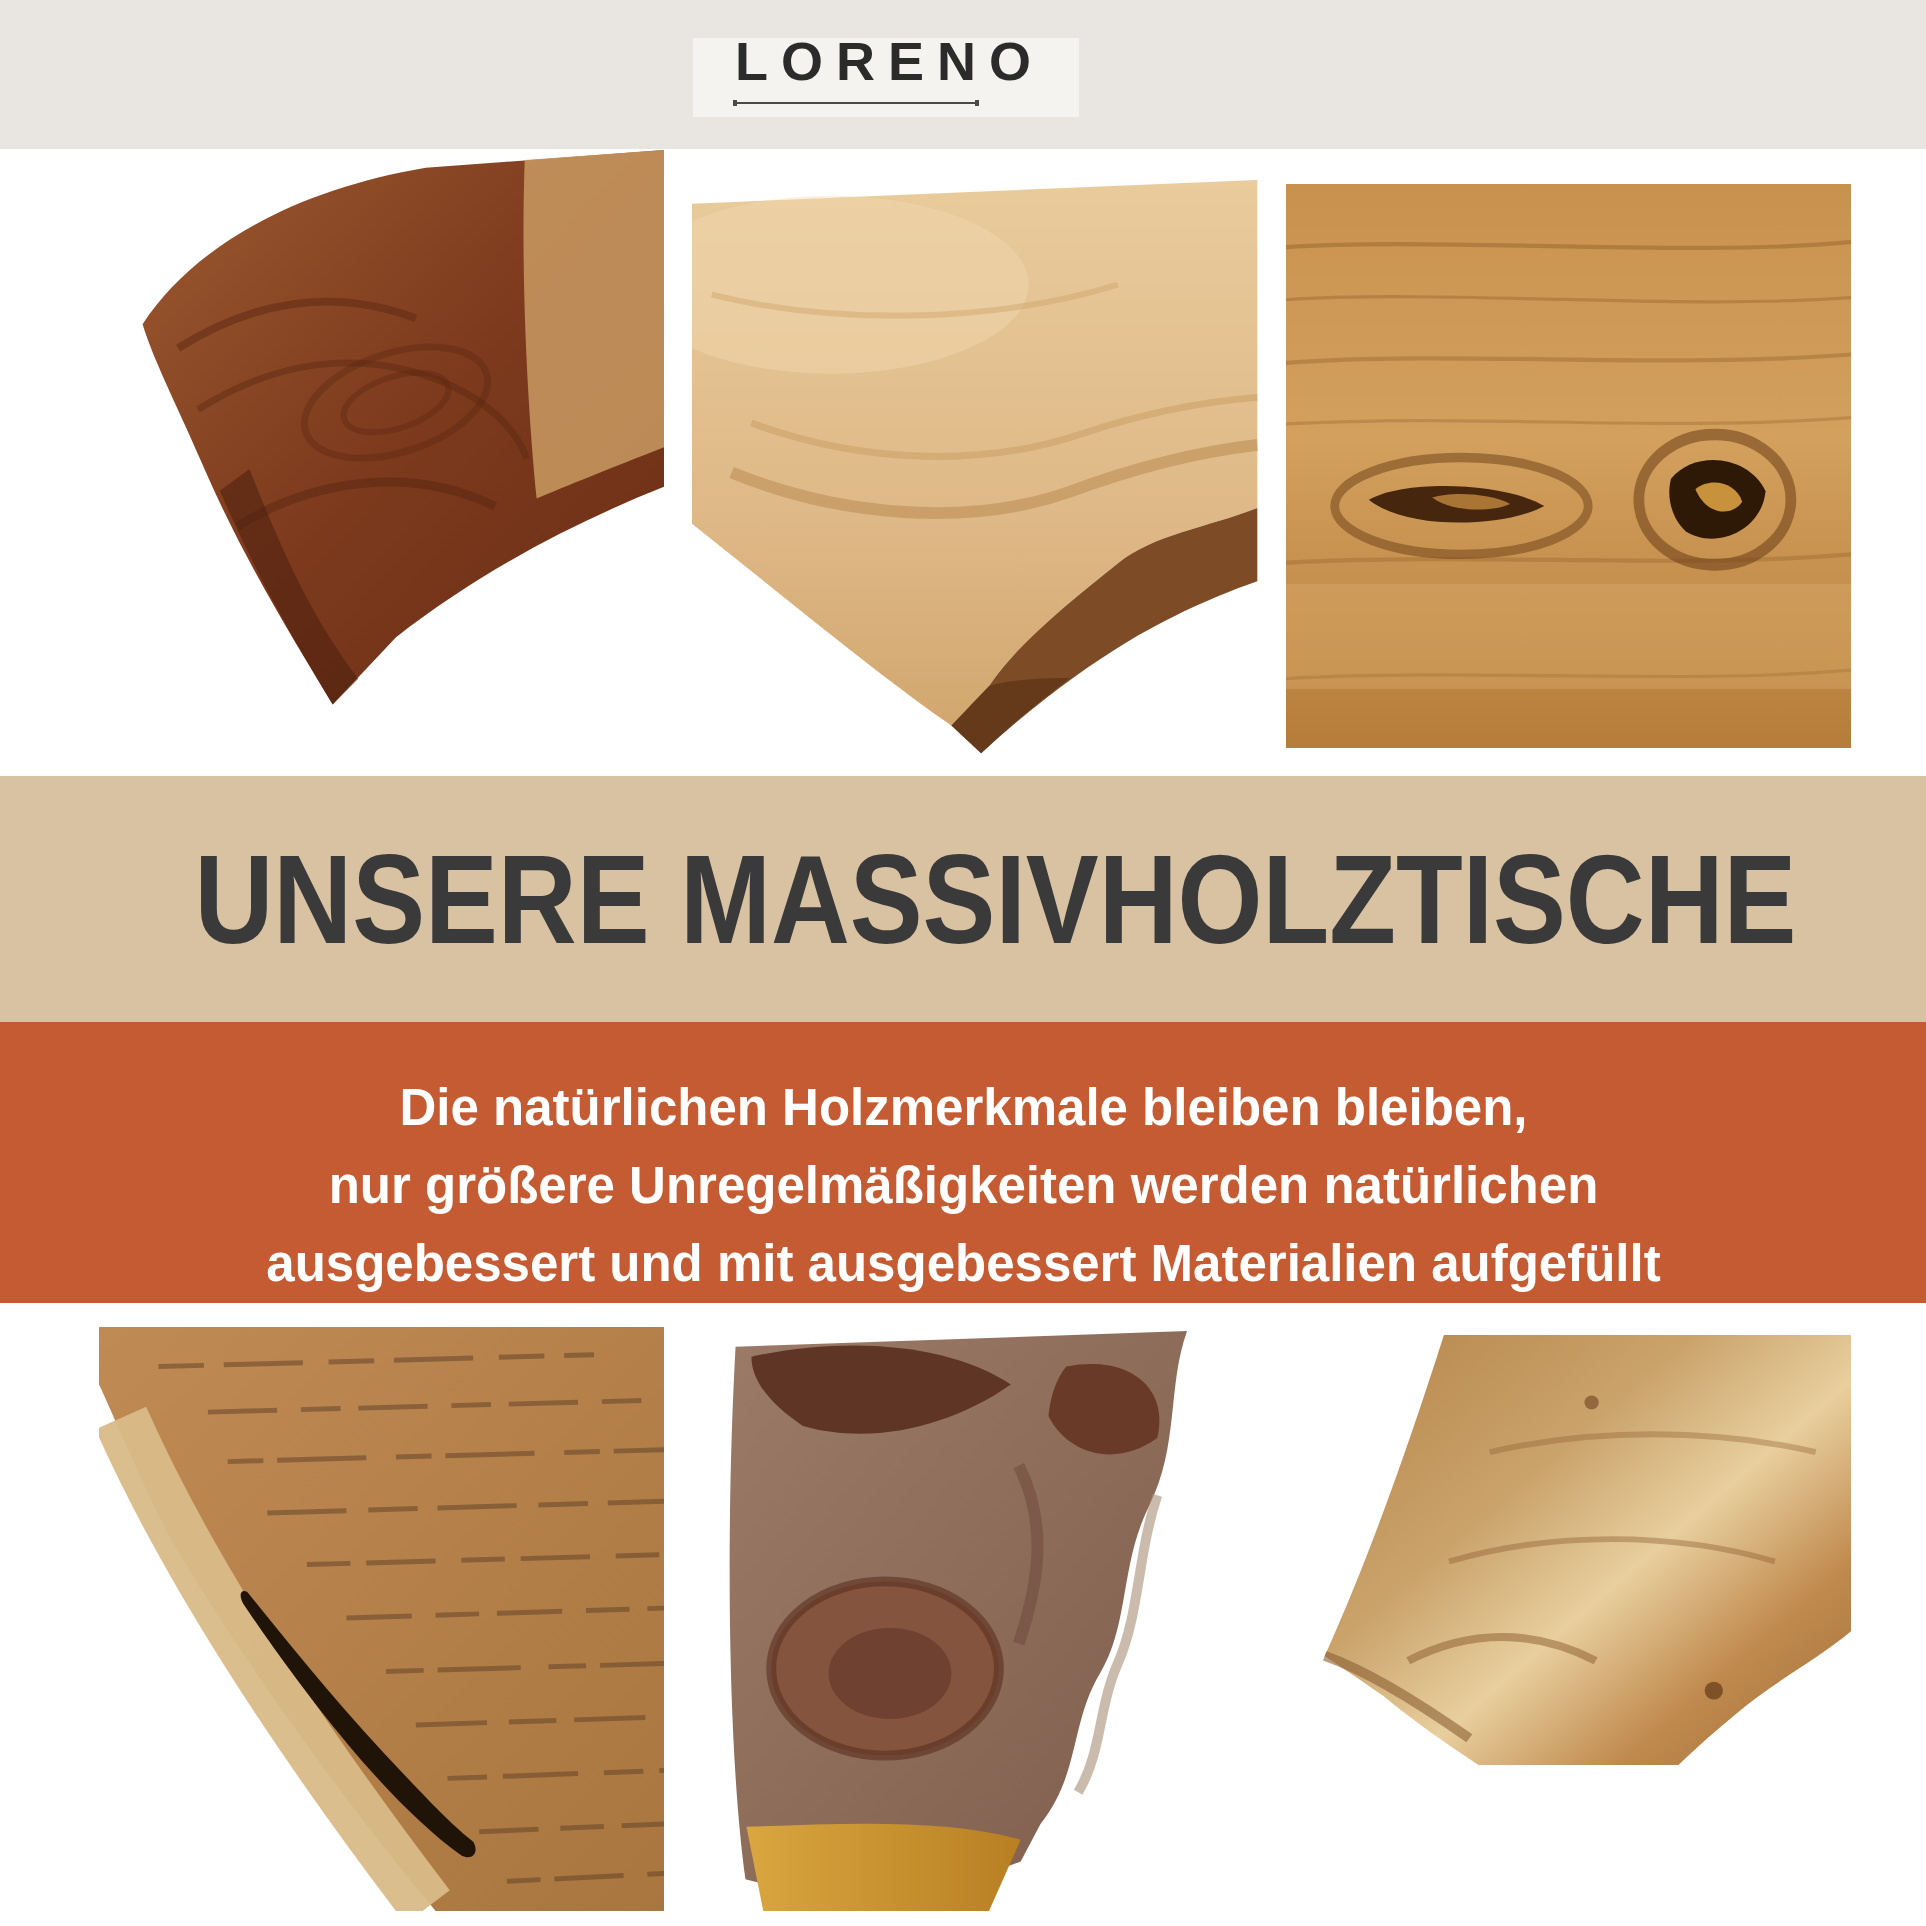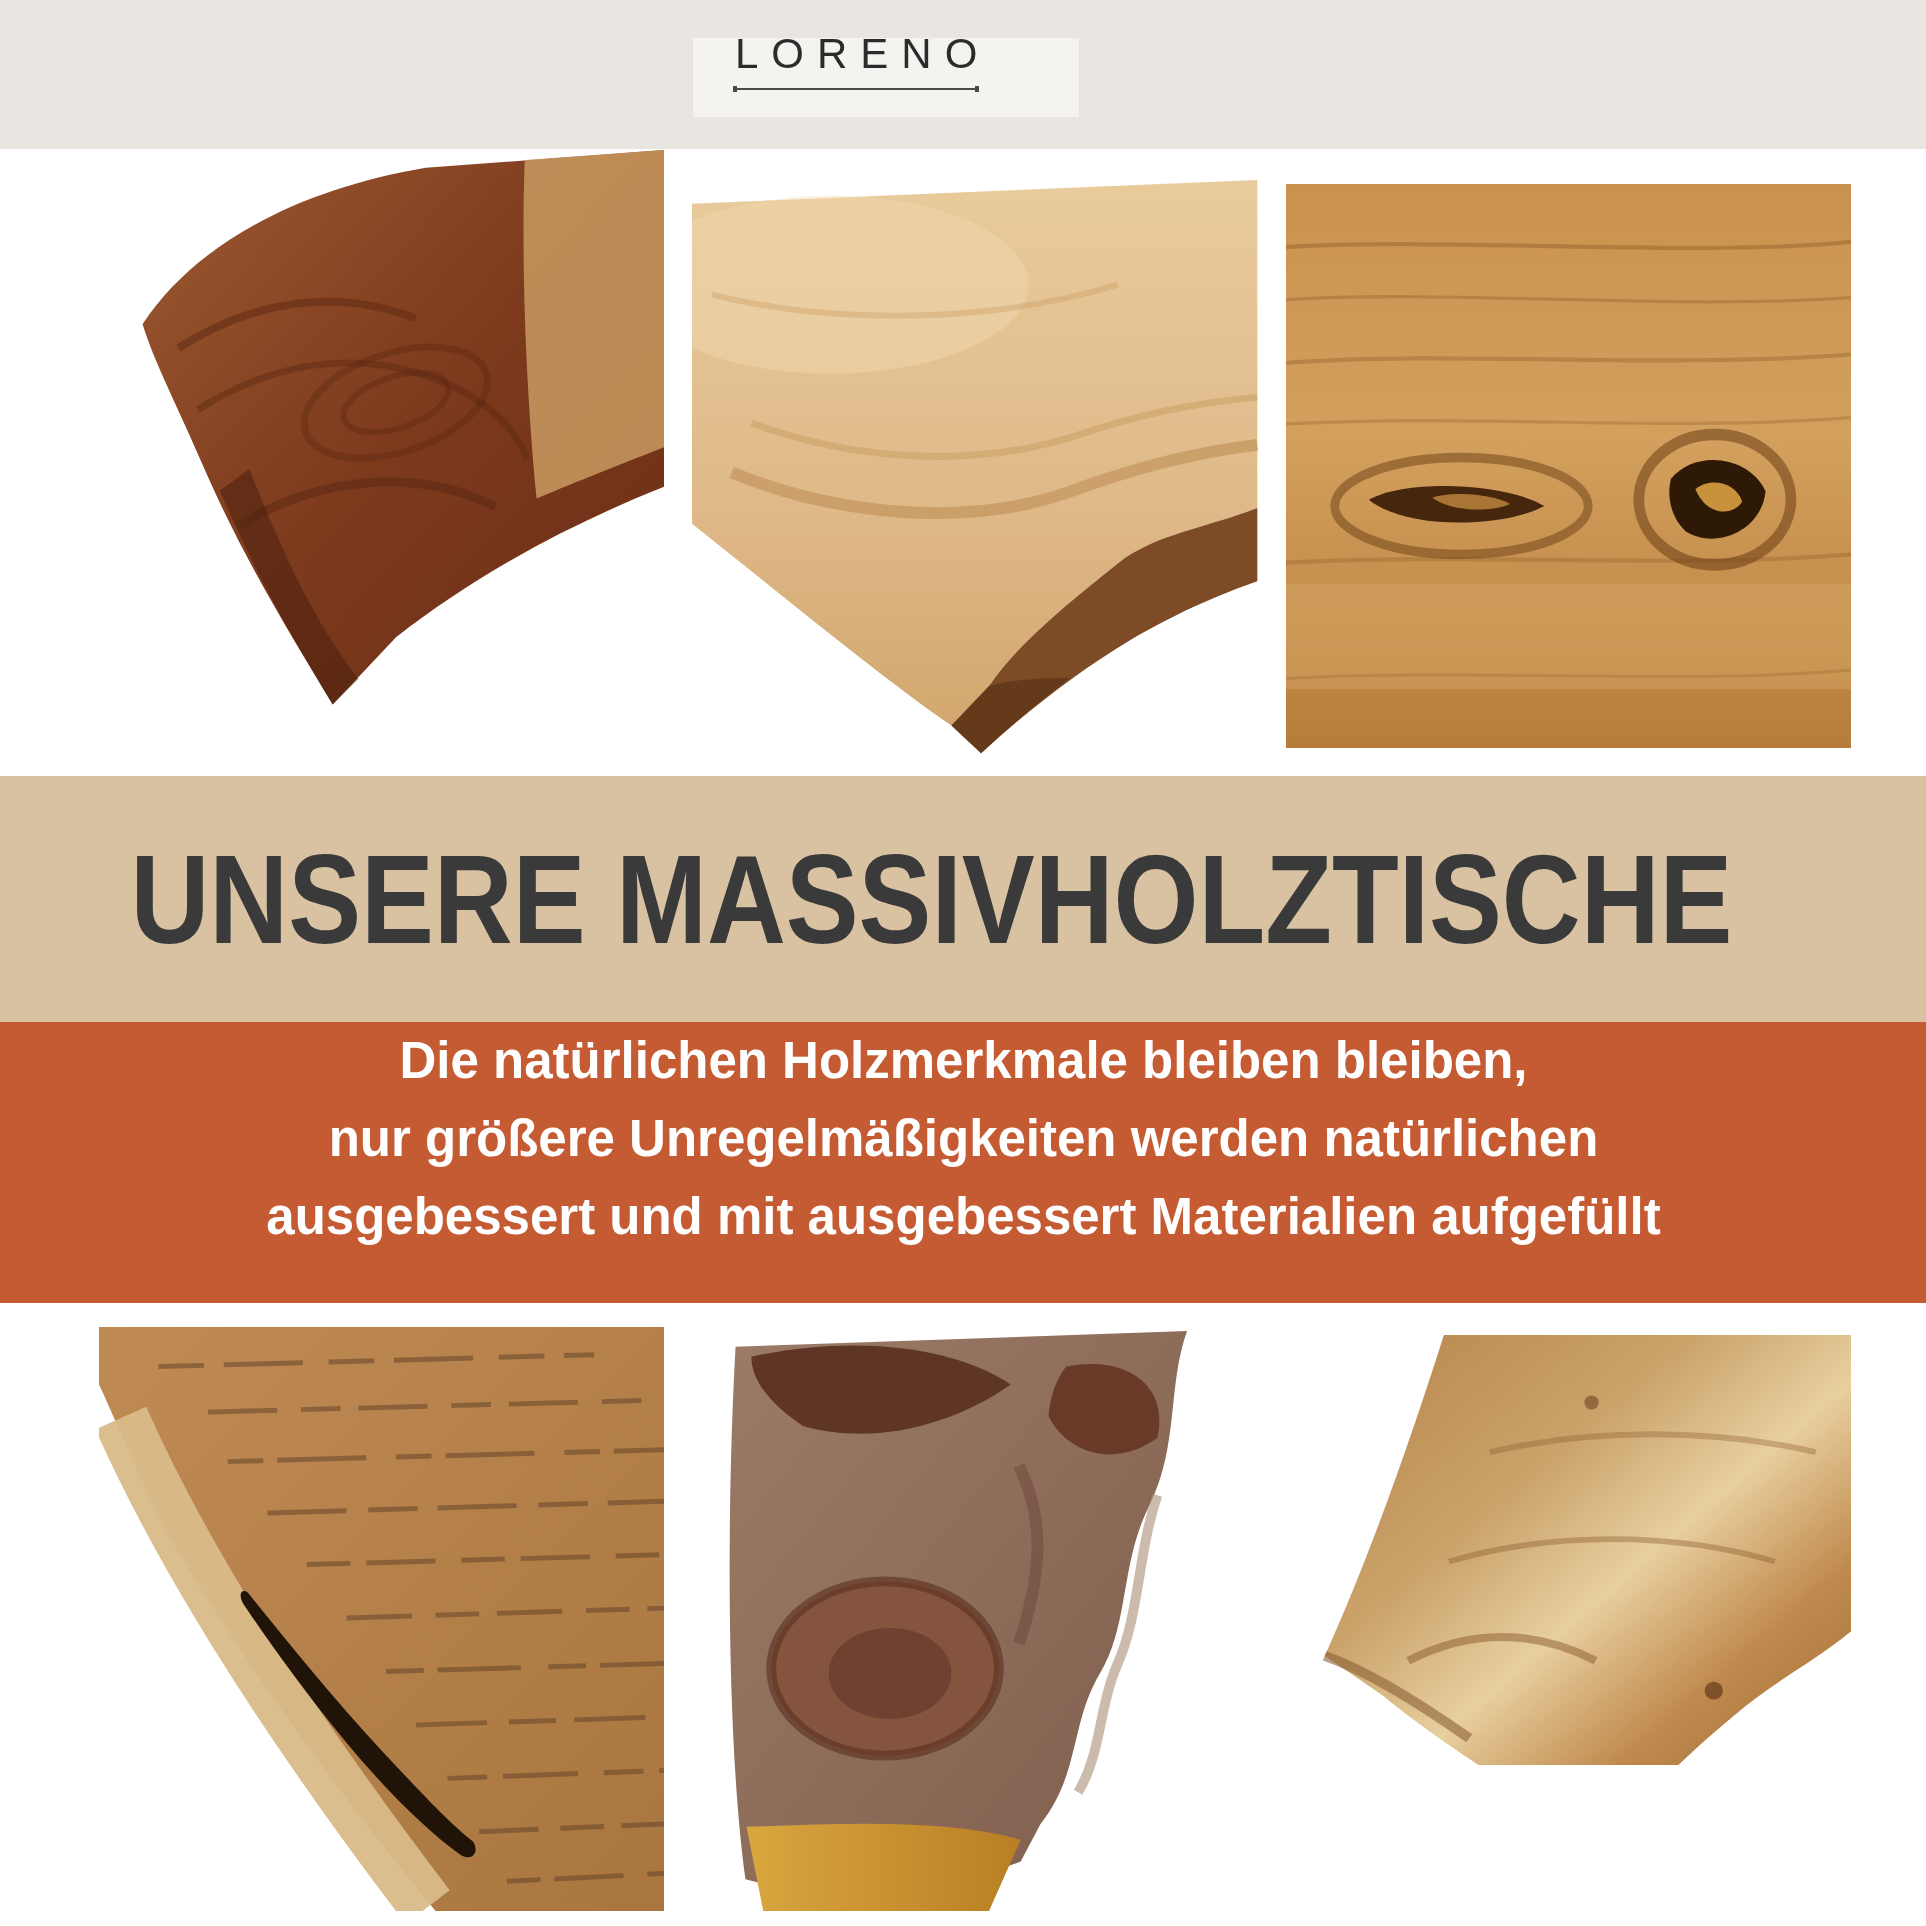--- a/index.html
+++ b/index.html
@@ -24,21 +24,21 @@
   }
   .logo-halo{
     position:absolute;left:693px;top:38px;width:386px;height:79px;
     background:rgba(255,255,255,.5);
   }
   .logo{
     position:absolute;left:735px;top:30px;width:242px;
     text-align:center;
   }
   .logo-text{
-    font-size:42px;font-weight:400;color:var(--logo-ink);
+    font-size:54px;font-weight:700;color:var(--logo-ink);
     letter-spacing:13px;margin-right:-13px;
     font-family:"Liberation Sans", sans-serif;
   }
   .logo-underline{
     position:relative;margin:10px auto 0 auto;width:242px;height:2px;
     background:#4a4a4a;
   }
   .logo-underline::before,.logo-underline::after{
     content:"";position:absolute;top:-2px;width:4px;height:6px;background:#4a4a4a;
   }
@@ -50,21 +50,21 @@
     display:grid;grid-template-columns:1fr 1fr 1fr;gap:28px;
   }
   .row-top{top:150px;height:614px;}
   .row-bottom{top:1327px;height:584px;}
   .tile{position:relative;background:#fff;overflow:hidden;}
   .tile svg{display:block;width:100%;height:100%;}
   .tile-acacia-live-edge svg{margin-top:26px;height:calc(100% - 26px);}
   .tile-caramel-knots svg{margin-top:34px;height:calc(100% - 50px);}
   .tile-perspective svg{margin-top:6px;height:74%;}
   
-  .band{position:absolute;left:0;width:100%;display:flex;align-items:center;justify-content:flex-start;}
+  .band{position:absolute;left:0;width:100%;display:flex;align-items:center;justify-content:flex-end;}
   .band-title{top:776px;height:246px;background:var(--tan);}
   .band-title h1{
     font-size:127px;font-weight:700;color:var(--ink);
     white-space:nowrap;letter-spacing:0px;
     transform:scaleX(.86);transform-origin:center;
     font-family:"Liberation Sans", sans-serif;
   }
   .band-desc{top:1022px;height:281px;background:var(--orange);flex-direction:column;}
   .band-desc p{
     color:#ffffff;font-size:51px;line-height:78px;font-weight:700;

